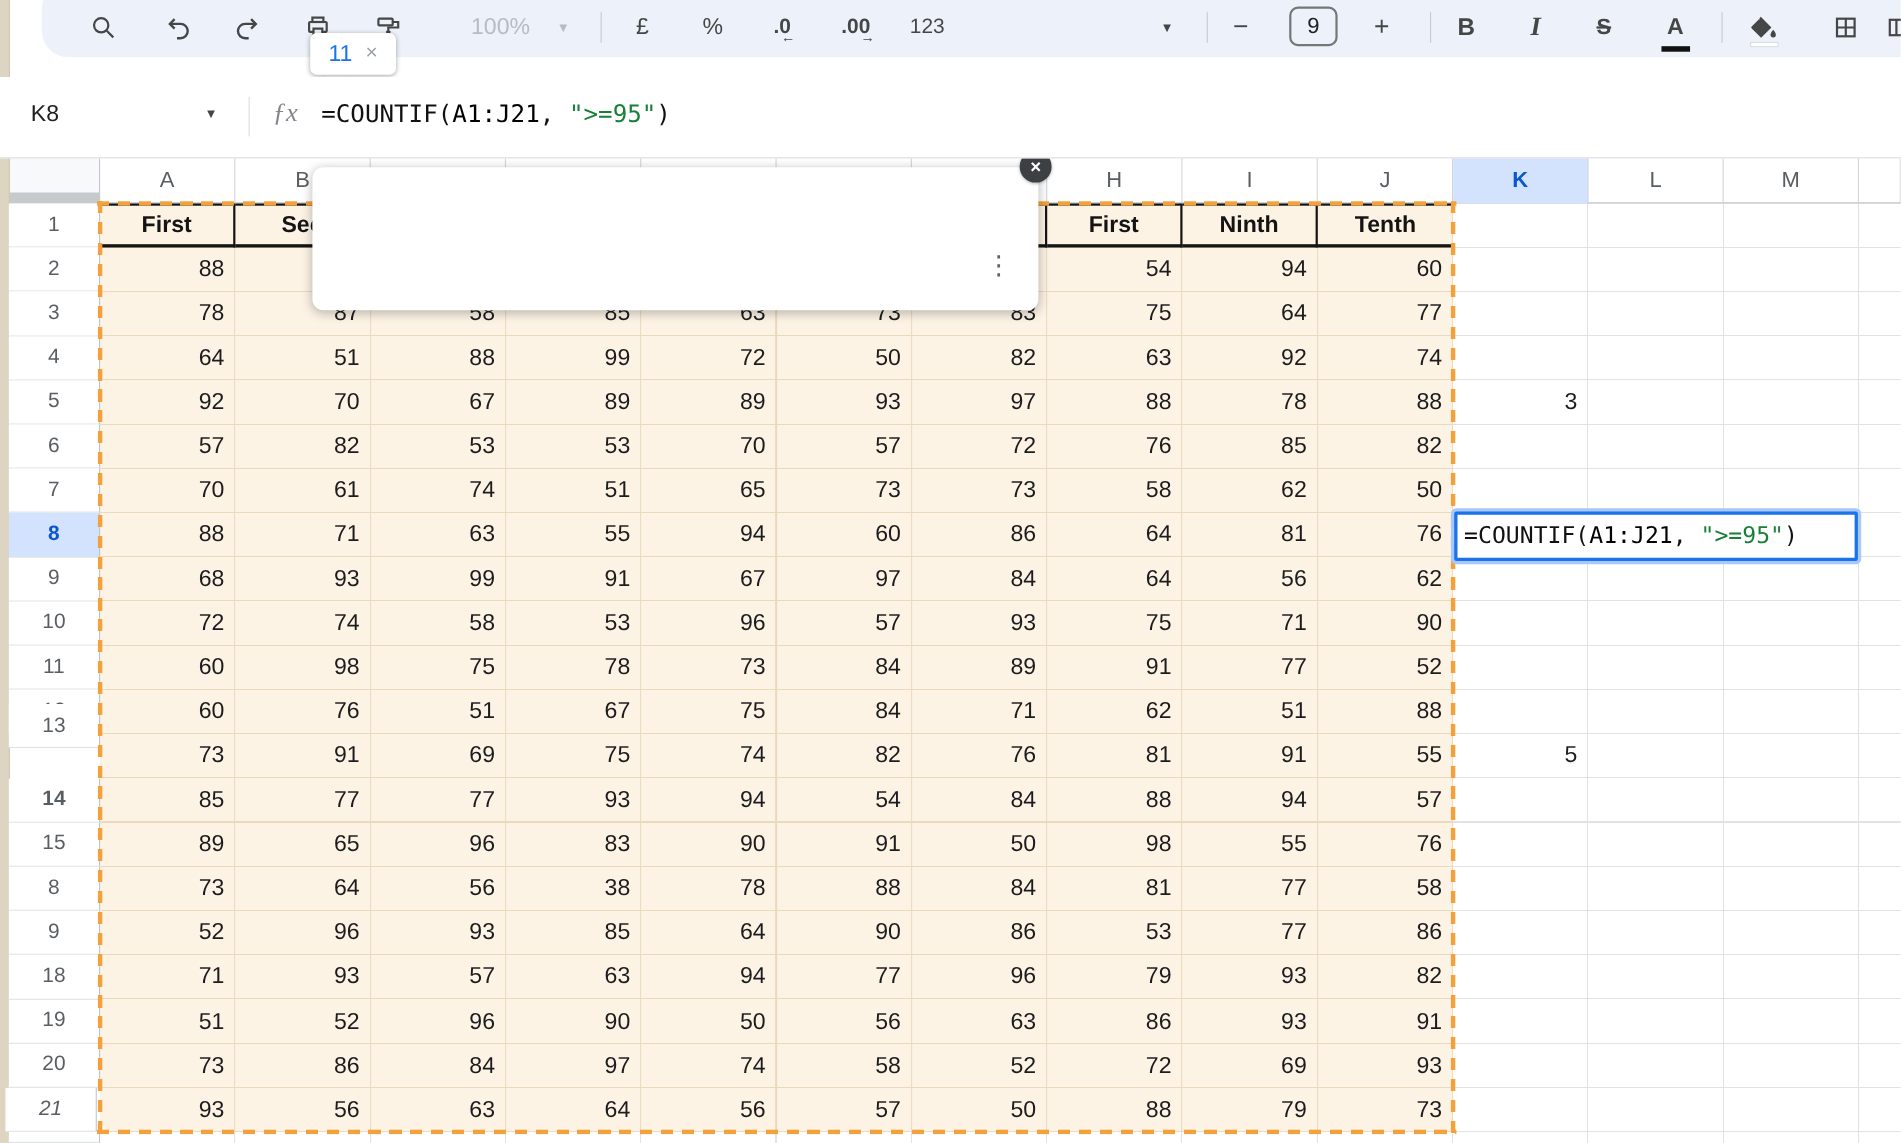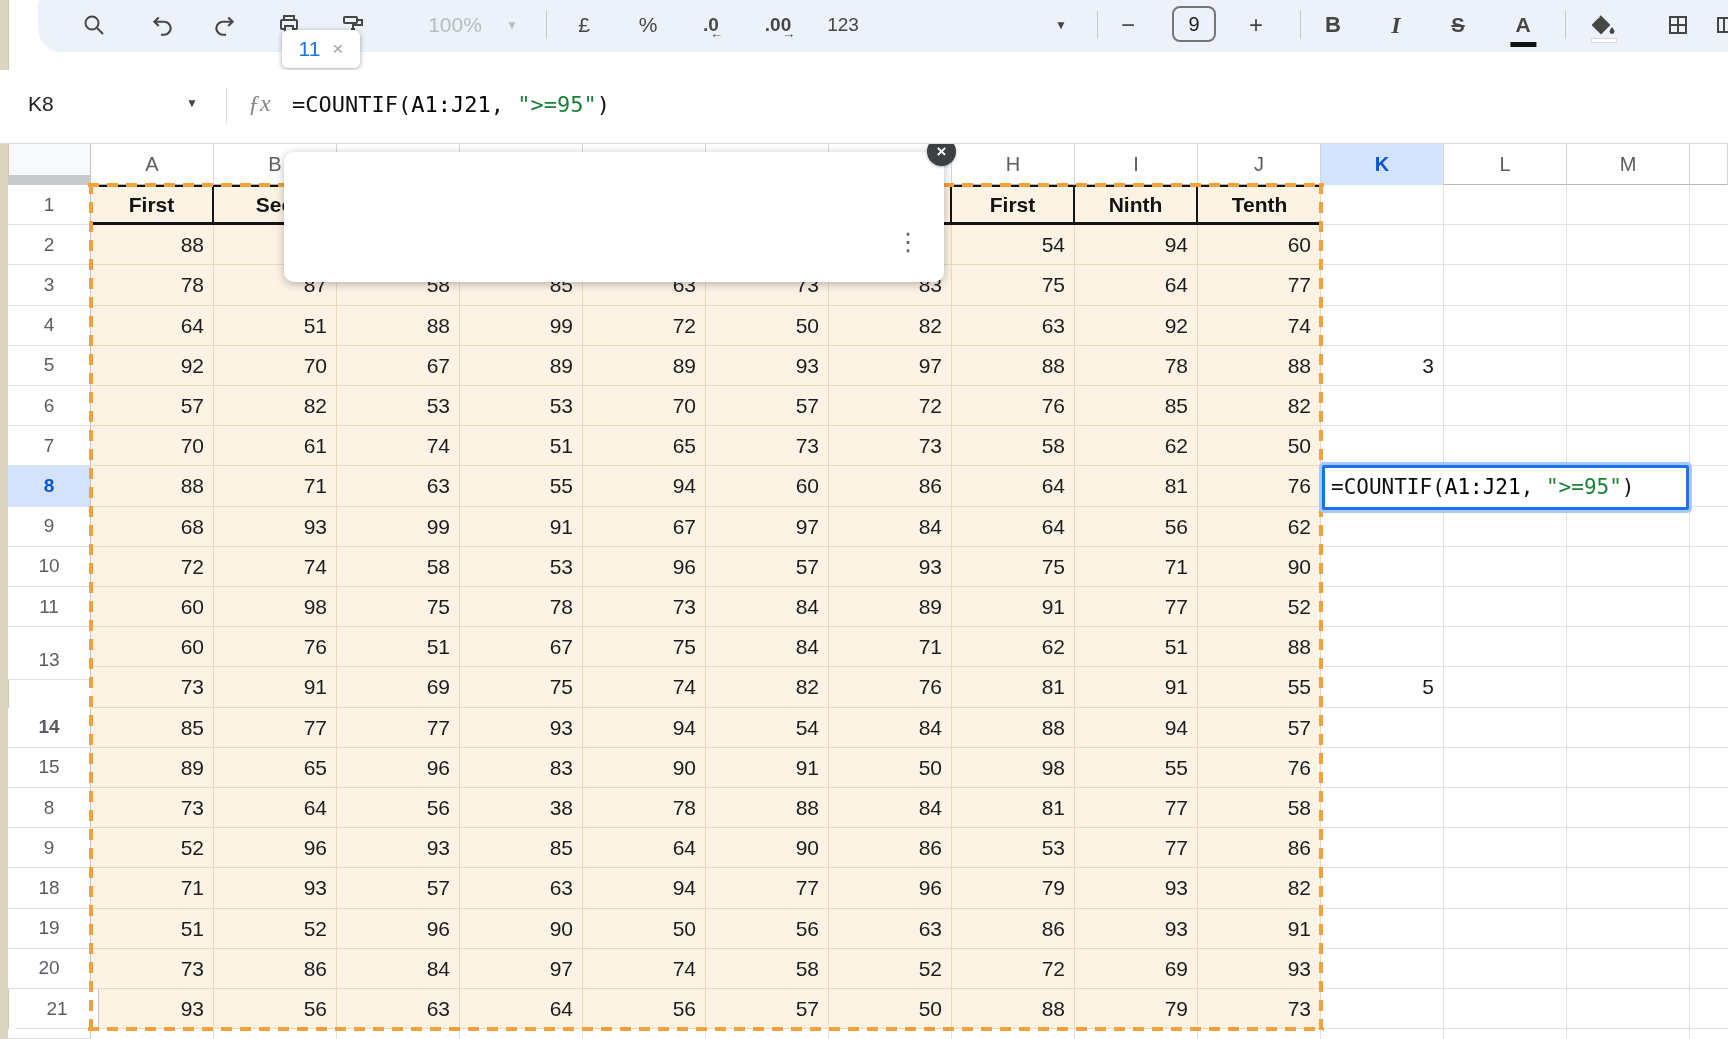--- a/index.html
+++ b/index.html
@@ -224,21 +224,21 @@
       <div class="rowhdr" style="left: 8px; top: 444px; width: 83px; height: 40.2px;">11</div>
       <div class="rowhdr" style="left: 8px; top: 484.2px; width: 83px; height: 40.2px;">12</div>
       <div class="rowhdr" style="left: 8px; top: 497px; width: 83px; height: 40.2px;">13</div>
       <div class="rowhdr" style="left: 8px; top: 564.6px; width: 83px; height: 40.2px; font-weight: bold;">14</div>
       <div class="rowhdr" style="left: 8px; top: 604.8px; width: 83px; height: 40.2px;">15</div>
       <div class="rowhdr" style="left: 8px; top: 645px; width: 83px; height: 40.2px;">8</div>
       <div class="rowhdr" style="left: 8px; top: 685.2px; width: 83px; height: 40.2px;">9</div>
       <div class="rowhdr" style="left: 8px; top: 725.4px; width: 83px; height: 40.2px;">18</div>
       <div class="rowhdr" style="left: 8px; top: 765.6px; width: 83px; height: 40.2px;">19</div>
       <div class="rowhdr" style="left: 8px; top: 805.8px; width: 83px; height: 40.2px;">20</div>
-      <div class="rowhdr" style="left: 16px; top: 846px; width: 83px; height: 40.2px;">21</div>
+      <div class="rowhdr" style="left: 5px; top: 846px; width: 83px; height: 40.2px; font-style: italic;">21</div>
       <div class="rowhdr" style="left: 8px; top: 886.2px; width: 83px; height: 9.8px;"></div>
       <div class="cell thead" style="left: 91px; top: 42px; width: 123px; height: 40.2px;">First</div>
       <div class="cell thead" style="left: 214px; top: 42px; width: 123px; height: 40.2px;">Sec</div>
       <div class="cell thead" style="left: 337px; top: 42px; width: 123px; height: 40.2px;"></div>
       <div class="cell thead" style="left: 460px; top: 42px; width: 123px; height: 40.2px;"></div>
       <div class="cell thead" style="left: 583px; top: 42px; width: 123px; height: 40.2px;"></div>
       <div class="cell thead" style="left: 706px; top: 42px; width: 123px; height: 40.2px;"></div>
       <div class="cell thead" style="left: 829px; top: 42px; width: 123px; height: 40.2px;"></div>
       <div class="cell thead" style="left: 952px; top: 42px; width: 123px; height: 40.2px;">First</div>
       <div class="cell thead" style="left: 1075px; top: 42px; width: 123px; height: 40.2px;">Ninth</div>

